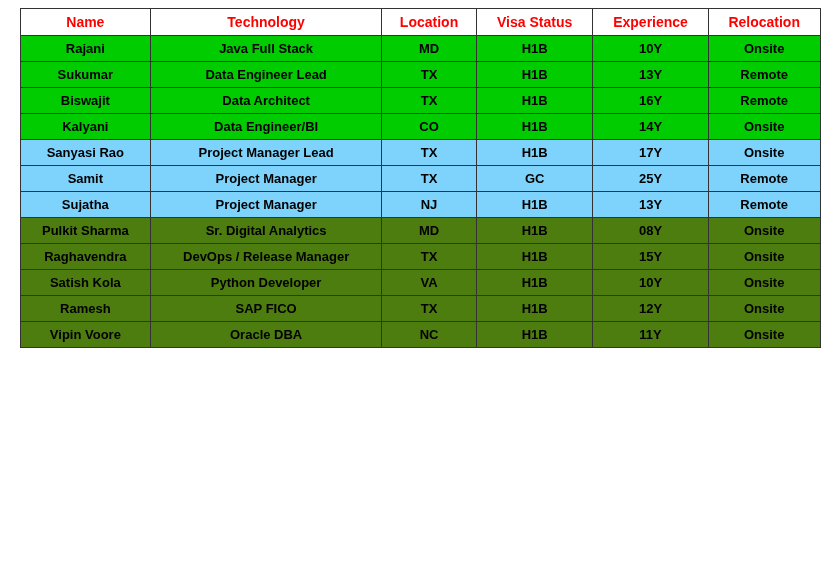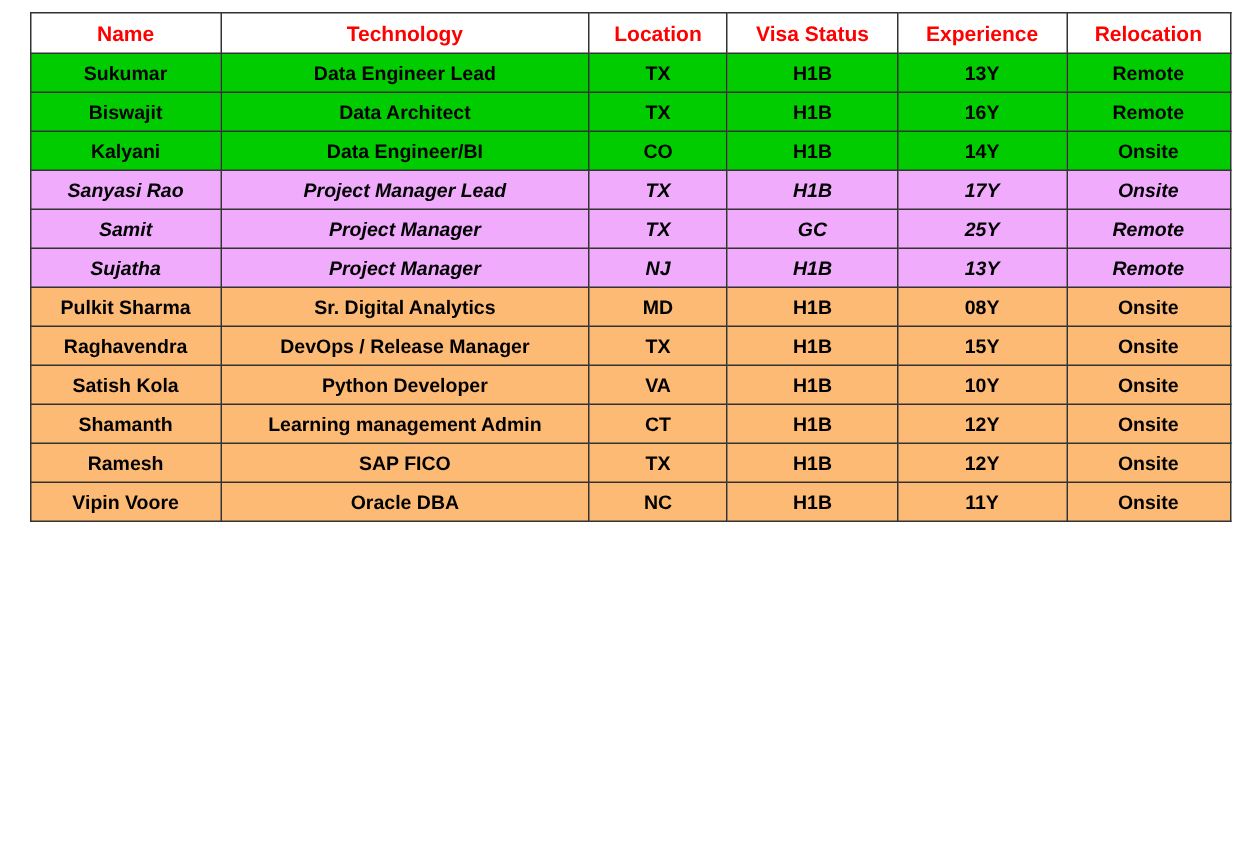--- a/index.html
+++ b/index.html
@@ -27,42 +27,49 @@
     }
     thead th {
       color: red;
       background: #fff;
       font-size: 14px;
     }
     .row-green {
       background-color: #00cc00;
     }
     .row-yellow {
-      background-color: #f0abfc;
-      font-style: italic;
+      background-color: #7dd3fc;
     }
     .row-white {
-      background-color: #fdba74;
+      background-color: #4d7c0f;
     }
   </style>
 </head>
 <body>
 
 <table>
   <thead>
     <tr>
       <th>Name</th>
       <th>Technology</th>
       <th>Location</th>
       <th>Visa Status</th>
       <th>Experience</th>
       <th>Relocation</th>
     </tr>
   </thead>
   <tbody id="table-body">
+      <tr class="row-green">
+        <td>Rajani</td>
+        <td>Java Full Stack</td>
+        <td>MD</td>
+        <td>H1B</td>
+        <td>10Y</td>
+        <td>Onsite</td>
+      </tr>
       <tr class="row-green">
         <td>Sukumar</td>
         <td>Data Engineer Lead</td>
         <td>TX</td>
         <td>H1B</td>
         <td>13Y</td>
         <td>Remote</td>
       </tr>
       <tr class="row-green">
         <td>Biswajit</td>
@@ -122,28 +129,20 @@
       </tr>
       <tr class="row-white">
         <td>Satish Kola</td>
         <td>Python Developer</td>
         <td>VA</td>
         <td>H1B</td>
         <td>10Y</td>
         <td>Onsite</td>
       </tr>
       <tr class="row-white">
-        <td>Shamanth</td>
-        <td>Learning management Admin</td>
-        <td>CT</td>
-        <td>H1B</td>
-        <td>12Y</td>
-        <td>Onsite</td>
-      </tr>
-      <tr class="row-white">
         <td>Ramesh</td>
         <td>SAP FICO</td>
         <td>TX</td>
         <td>H1B</td>
         <td>12Y</td>
         <td>Onsite</td>
       </tr>
       <tr class="row-white">
         <td>Vipin Voore</td>
         <td>Oracle DBA</td>

